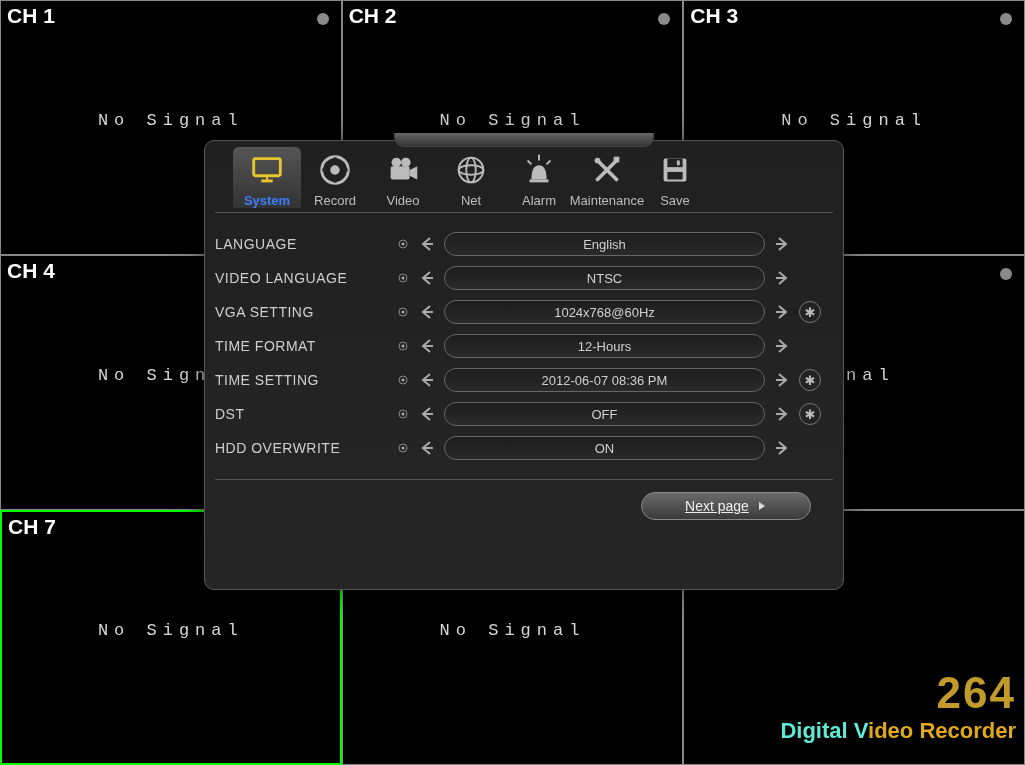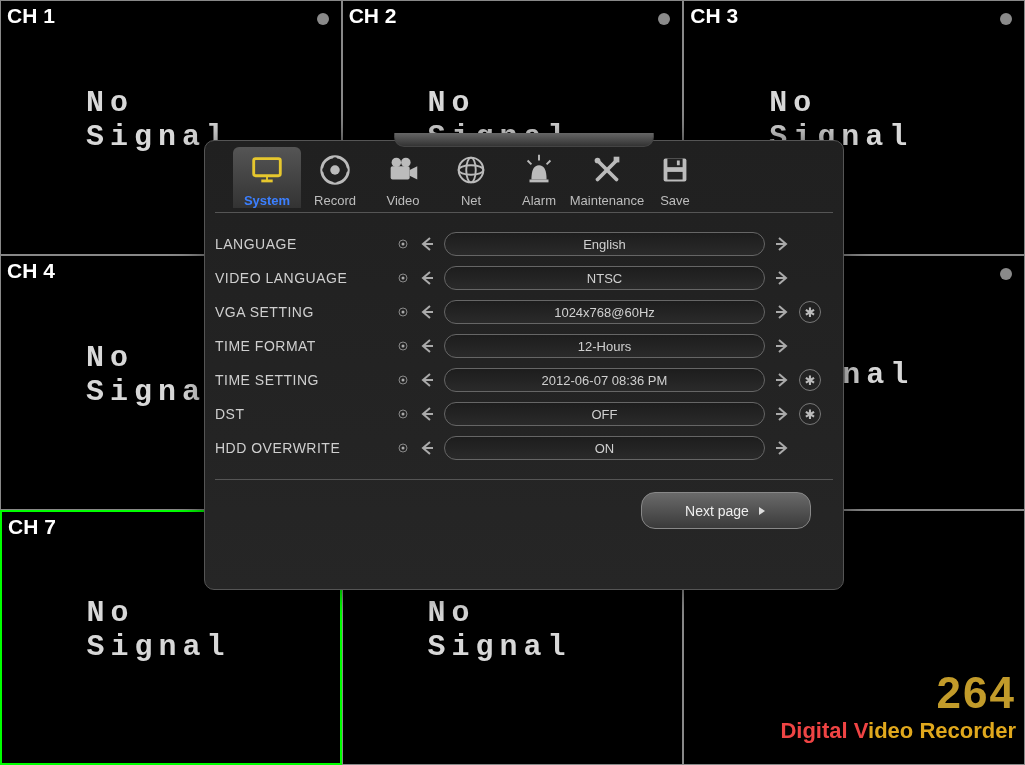--- a/index.html
+++ b/index.html
@@ -16,29 +16,29 @@
   .ch-label {
     position: absolute; top: 3px; left: 6px;
     font-size: 21px; color: #fff; font-weight: 700; text-shadow: 1px 1px 2px #000;
   }
   .rec-dot {
     position: absolute; top: 12px; right: 12px;
     width: 12px; height: 12px; background: #8a8a8a; border-radius: 50%;
   }
   .no-signal {
     position: absolute; left: 50%; top: 47%; transform: translate(-50%, -50%);
-    font-size: 30px; letter-spacing: 6px; color: #d8d8d8;
-    font-family: "Courier New", monospace; font-weight: bold;
+    font-size: 17px; letter-spacing: 6px; color: #d8d8d8;
+    font-family: "Courier New", monospace; font-weight: normal;
   }
   .brand {
     position: absolute; right: 8px; bottom: 20px; text-align: right;
   }
   .brand .big { font-size: 44px; font-weight: bold; color: #c29b2a; letter-spacing: 2px; }
   .brand .small { font-size: 22px; font-weight: bold; color: #e0a81d; }
-  .brand .gray { color: #ef4444; }
+  .brand .gray { color: #5eead4; }
 
   
   .modal {
     position: absolute; left: 204px; top: 140px; width: 640px; height: 450px;
     background: linear-gradient(#202020, #262626);
     border: 1px solid #555; border-radius: 10px;
     box-shadow: 0 0 30px rgba(0,0,0,0.6);
   }
   .modal-handle {
     position: absolute; top: -8px; left: 50%; transform: translateX(-50%);
@@ -81,25 +81,25 @@
     font-size: 13px; color: #d0d0d0;
   }
   .star-btn {
     width: 22px; height: 22px; border: 1px solid #777; border-radius: 50%;
     display: flex; align-items: center; justify-content: center; cursor: pointer;
     font-size: 13px; color: #bbb;
   }
 
   .footer { padding: 12px 22px 0 10px; border-top: 1px solid #555; margin: 8px 10px 0 10px; display: flex; justify-content: flex-end; }
   .next-btn {
-    width: 170px; height: 37px; border-radius: 14px;
+    width: 170px; height: 28px; border-radius: 14px;
     background: linear-gradient(#6a6a6a, #3a3a3a);
     border: 1px solid #888;
     display: flex; align-items: center; justify-content: center; gap: 8px;
-    color: #eee; font-size: 14px; cursor: pointer;
+    color: #eee; font-size: 14px; cursor: pointer; text-decoration: underline;
   }
 </style>
 </head>
 <body>
 
 <div class="grid" id="grid">
     <div class="cell">
       <div class="ch-label">CH 1</div>
       <div class="rec-dot"></div>
       <div class="no-signal">No Signal</div>

